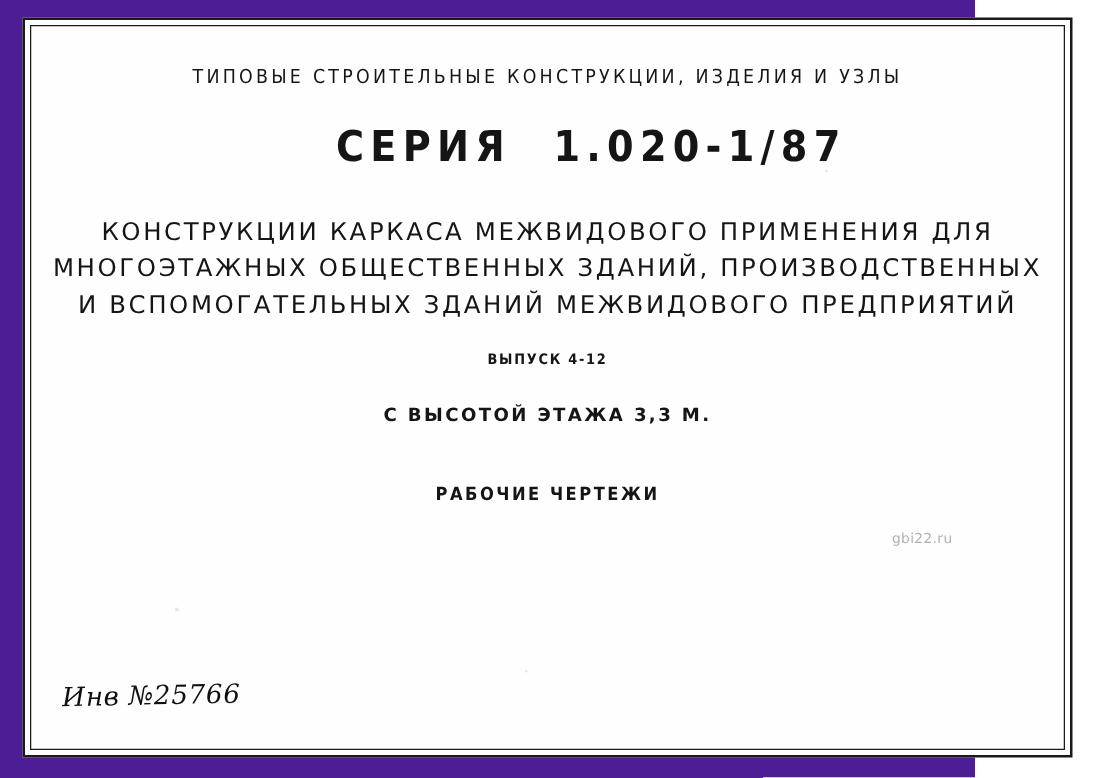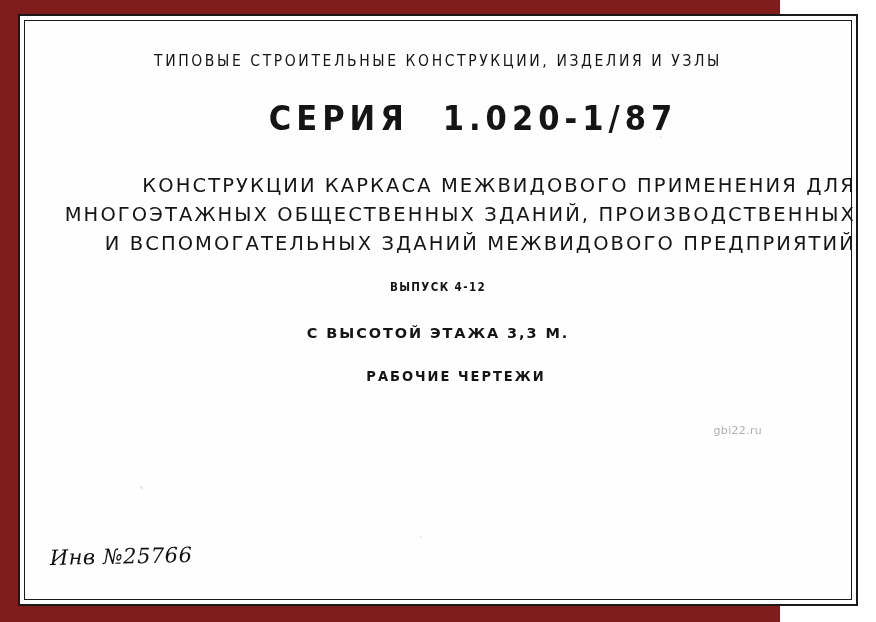--- a/index.html
+++ b/index.html
@@ -12,21 +12,21 @@
     height: 622px;
     overflow: hidden;
     font-family: "DejaVu Sans", sans-serif;
     color: #111111;
   }
 
   #page {
     position: relative;
     width: 780px;
     height: 622px;
-    background: #7f1d1d;
+    background: #4c1d95;
   }
 
   
   .sheet-frame {
     position: absolute;
     left: 18px;
     top: 14px;
     width: 836px;
     height: 588px;
     border: 2px solid #1a1a1a;
@@ -83,21 +83,21 @@
     letter-spacing: 5px;
     font-weight: 600;
     padding-left: 35px;
   }
   .series .sp { display: inline-block; width: 34px; }
 
   .title-block {
     position: absolute;
     top: 155px;
     width: 100%;
-    text-align: right;
+    text-align: center;
   }
   .title-block .tline {
     font-size: 19.5px;
     letter-spacing: 2.1px;
     line-height: 29px;
     font-weight: 500;
     white-space: nowrap;
     color: #151515;
   }
 
@@ -117,25 +117,24 @@
   .sub-block .sline {
     font-size: 14.5px;
     letter-spacing: 1.9px;
     line-height: 28px;
     font-weight: 600;
     white-space: nowrap;
     color: #151515;
   }
 
   .working {
-    top: 352px;
+    top: 372px;
     font-size: 14.5px;
     letter-spacing: 2px;
     font-weight: 600;
-    padding-left: 18px;
   }
 
   
   .inv {
     position: absolute;
     left: 30px;
     bottom: 34px;
     font-family: "DejaVu Serif", serif;
     font-size: 21px;
     font-style: italic;

